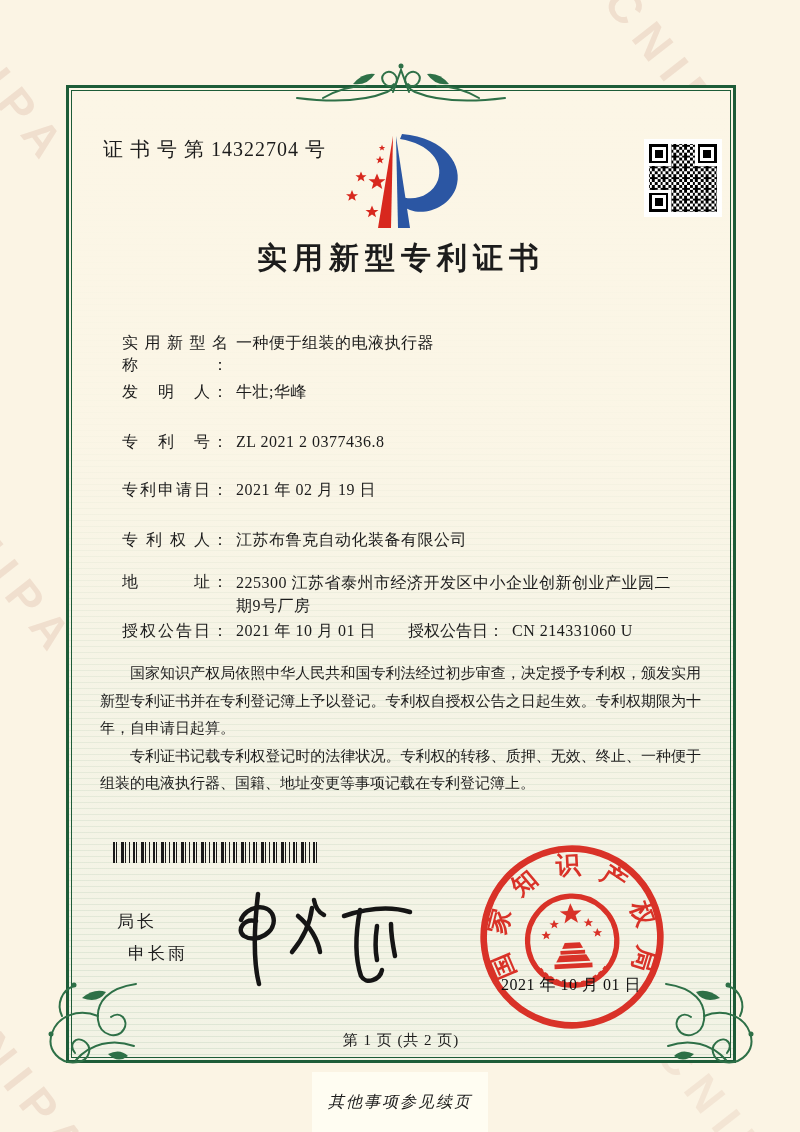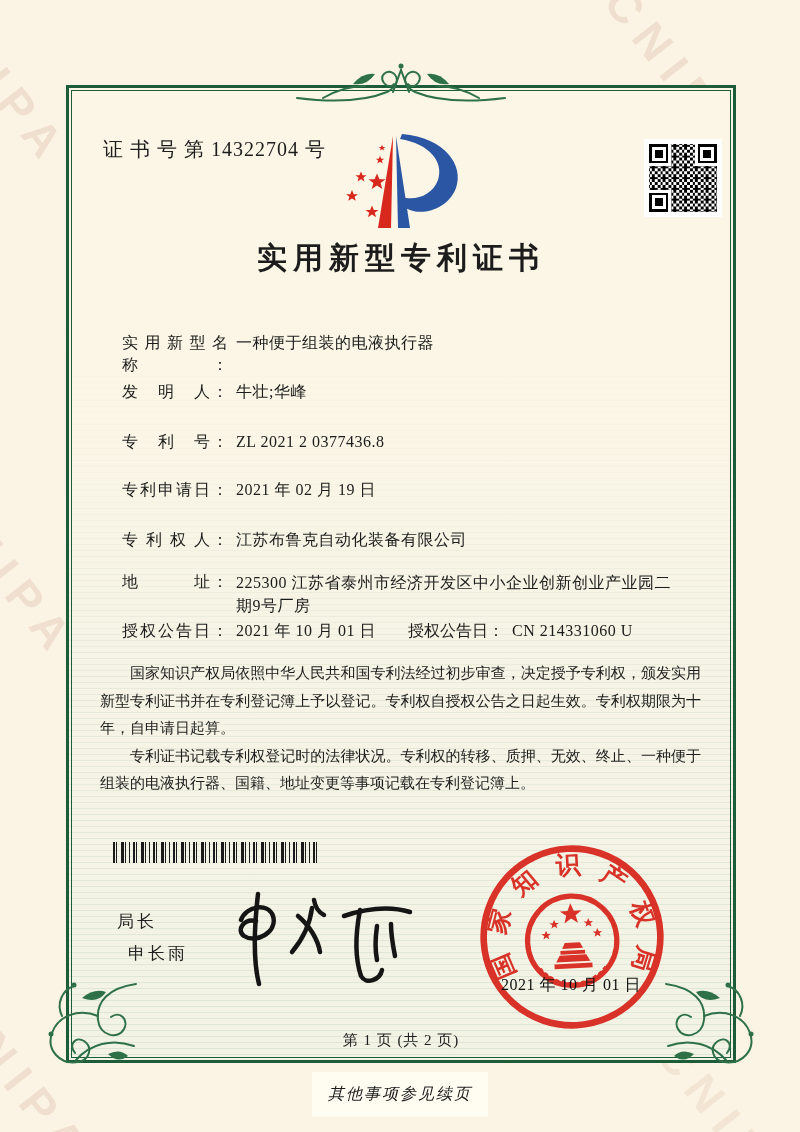--- a/index.html
+++ b/index.html
@@ -57,21 +57,21 @@
     font-family:"Liberation Sans","DejaVu Sans",sans-serif;
     font-size:17px;letter-spacing:3px;color:#222;
   }
   .seal-date{
     left:501px;top:975px;width:180px;font-size:16px;font-weight:500;
     letter-spacing:0.5px;color:#101010;
   }
   .page-num{left:66px;top:1031px;width:670px;text-align:center;font-size:15px;letter-spacing:1px;}
   .cont-note{
     left:50%;top:1072px;transform:translateX(-50%);
-    background:#fffdf2;padding:12px 16px;font-size:16px;letter-spacing:2px;
+    background:#fffdf2;padding:20px 16px;font-size:16px;letter-spacing:2px;
     font-style:italic;
   }
   .orn{pointer-events:none;}
   svg text.seal-char{
     font-family:"Liberation Serif","DejaVu Serif",serif;
     font-size:26px;font-weight:700;fill:#d8281e;
   }
 </style>
 </head>
 <body>

